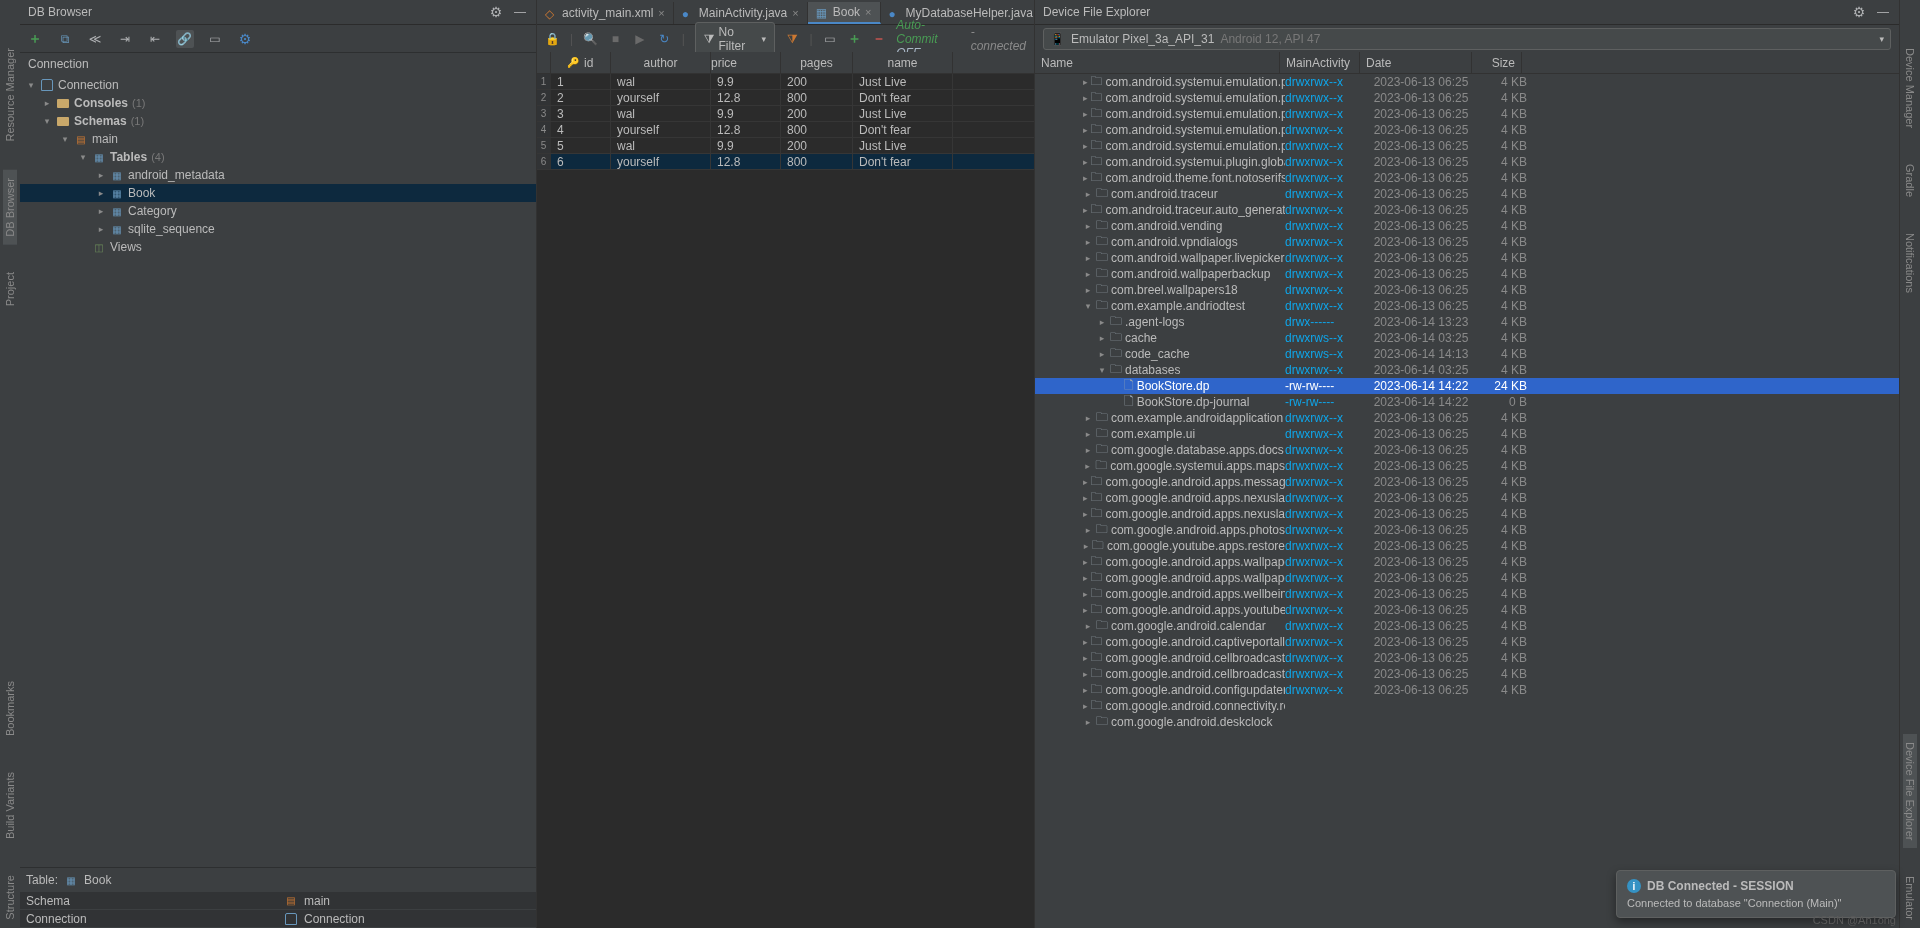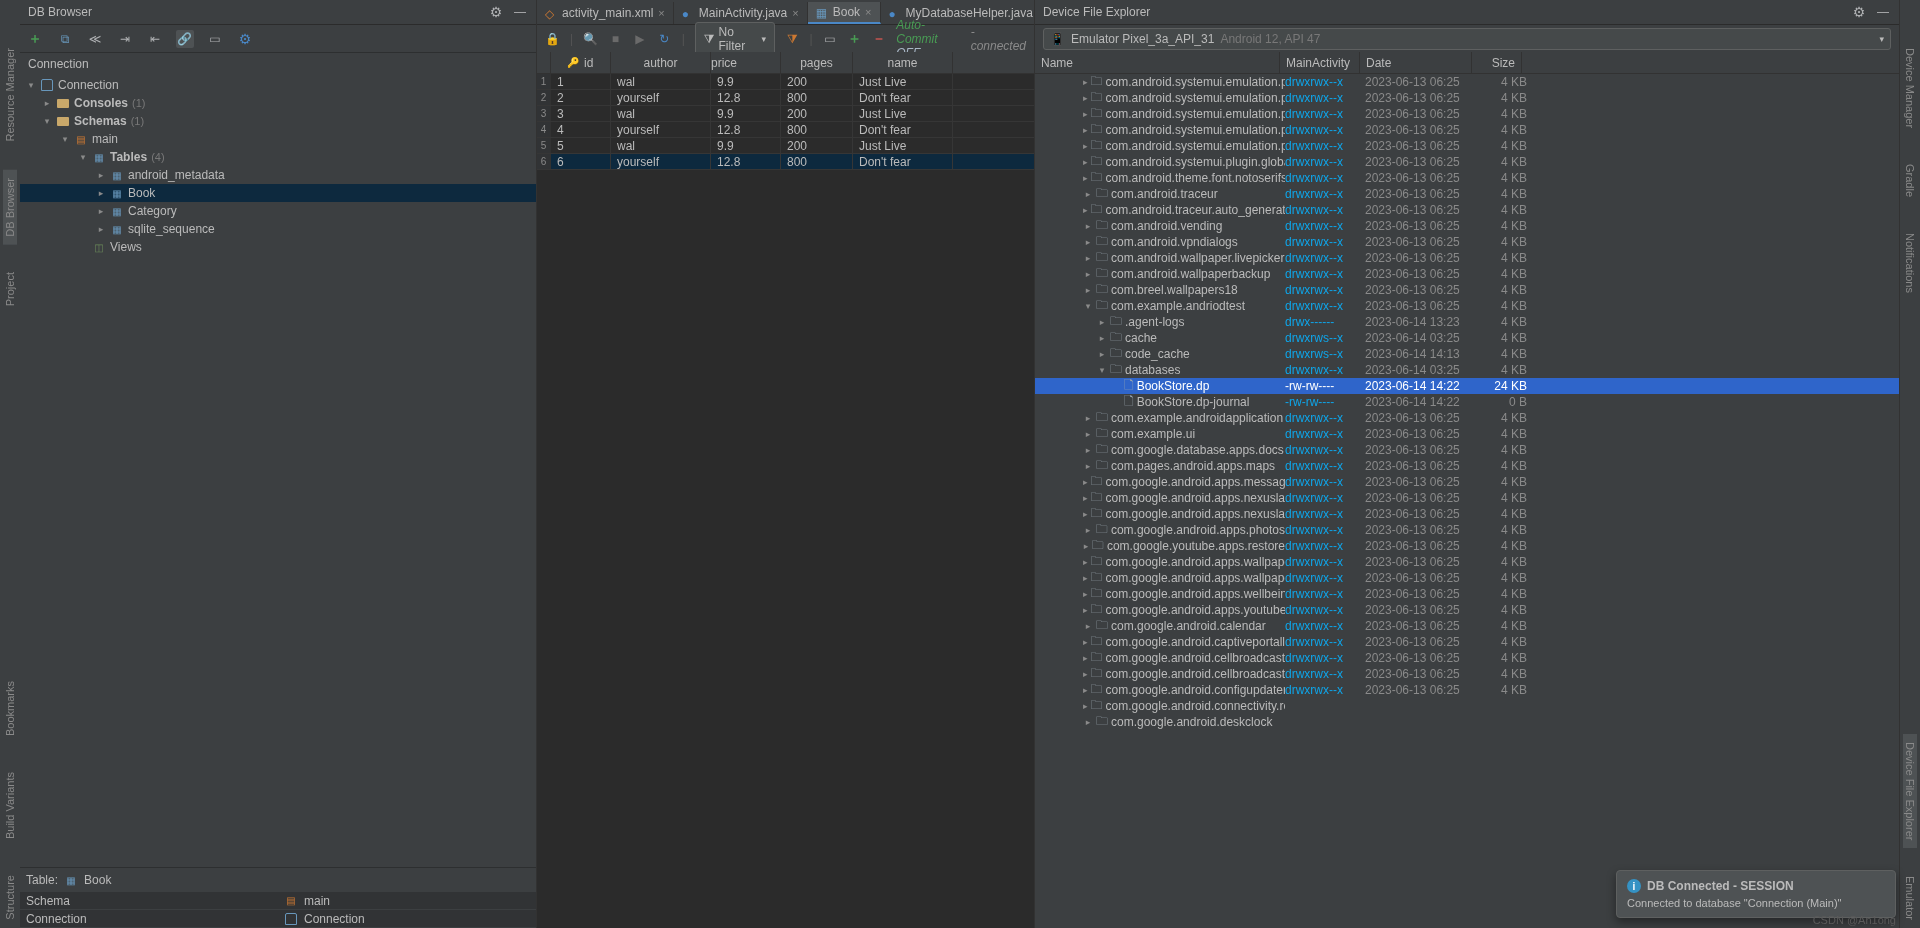--- a/index.html
+++ b/index.html
@@ -88,21 +88,21 @@
 .fh-cell{padding:0 6px; color:#bbb; border-right:1px solid #323232; display:flex; align-items:center; height:100%;}
 .fh-name{width:245px;}
 .fh-perm{width:80px;}
 .fh-date{width:112px;}
 .fh-size{width:50px; justify-content:flex-end;}
 .file-list{flex:1; overflow:auto;}
 .file-row{display:flex; height:16px; align-items:center; cursor:pointer;}
 .file-row.sel{background:#2f65ca; color:#fff;}
 .fr-name{width:250px; display:flex; align-items:center; gap:3px; overflow:hidden; white-space:nowrap;}
 .fr-perm{width:80px; color:#0ea5e9;}
-.fr-date{width:112px; color:#8a8a8a;}
+.fr-date{width:112px; color:#8a8a8a;text-align:center;}
 .fr-size{width:50px; text-align:right; color:#8a8a8a;}
 .file-row.sel .fr-perm,.file-row.sel .fr-date,.file-row.sel .fr-size{color:#fff;}
 .exp-arrow{width:10px; color:#8a8a8a; font-size:9px;text-align:center;}
 .folder-ic{color:#9aa7b0;}
 .file-ic{color:#9aa7b0;}
 
 
 .notification { position:absolute; right:24px; bottom:10px; width:280px; background:#4e5254; border:1px solid #5e6060; border-radius:4px; padding:8px 10px; box-shadow:0 4px 10px rgba(0,0,0,.4);}
 .notif-title{display:flex; align-items:center; gap:6px; color:#bbb; font-weight:bold; margin-bottom:4px;}
 .notif-info-ic{width:14px;height:14px;background:#3592c4;border-radius:50%;color:#fff;display:flex;align-items:center;justify-content:center;font-size:10px;}
@@ -597,21 +597,21 @@
           <span>com.google.database.apps.docs</span>
         </div>
         <div class="fr-perm">drwxrwx--x</div>
         <div class="fr-date">2023-06-13 06:25</div>
         <div class="fr-size">4 KB</div>
       </div>
       <div class="file-row">
         <div class="fr-name" style="padding-left:48px">
           <span class="exp-arrow">▸</span>
           <span class="folder-ic">🗀</span>
-          <span>com.pages.android.apps.maps</span>
+          <span>com.google.systemui.apps.maps</span>
         </div>
         <div class="fr-perm">drwxrwx--x</div>
         <div class="fr-date">2023-06-13 06:25</div>
         <div class="fr-size">4 KB</div>
       </div>
       <div class="file-row">
         <div class="fr-name" style="padding-left:48px">
           <span class="exp-arrow">▸</span>
           <span class="folder-ic">🗀</span>
           <span>com.google.android.apps.messaging</span>

